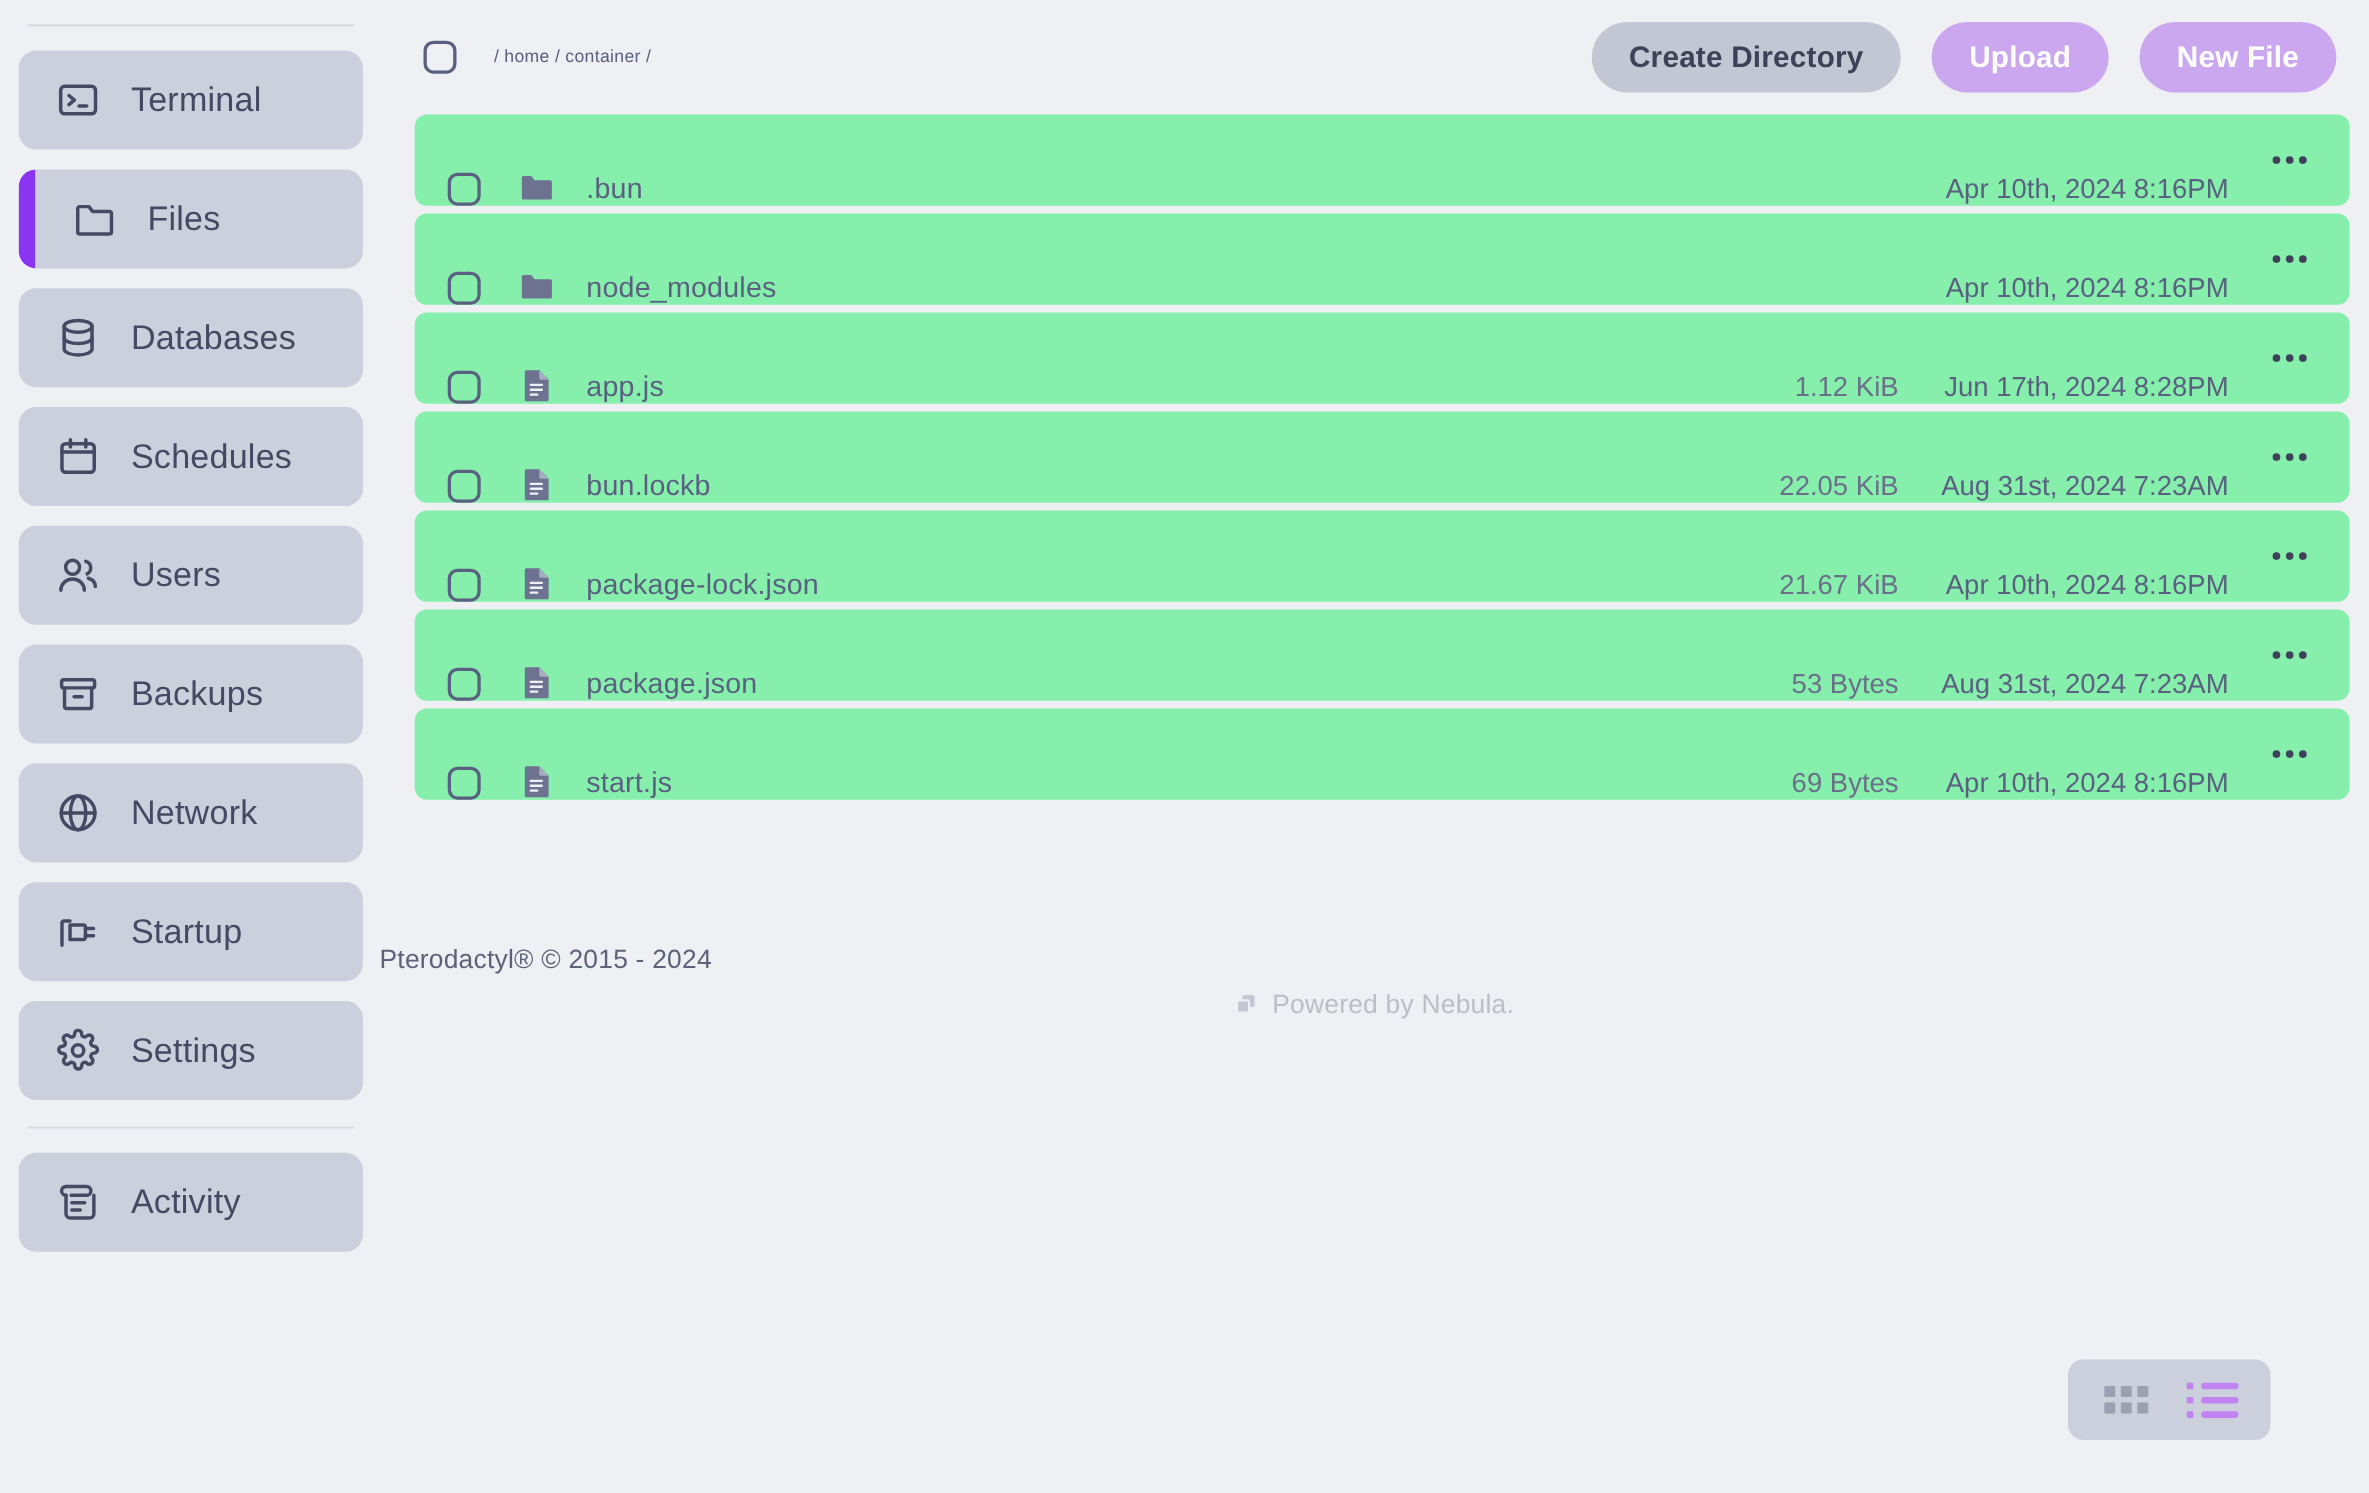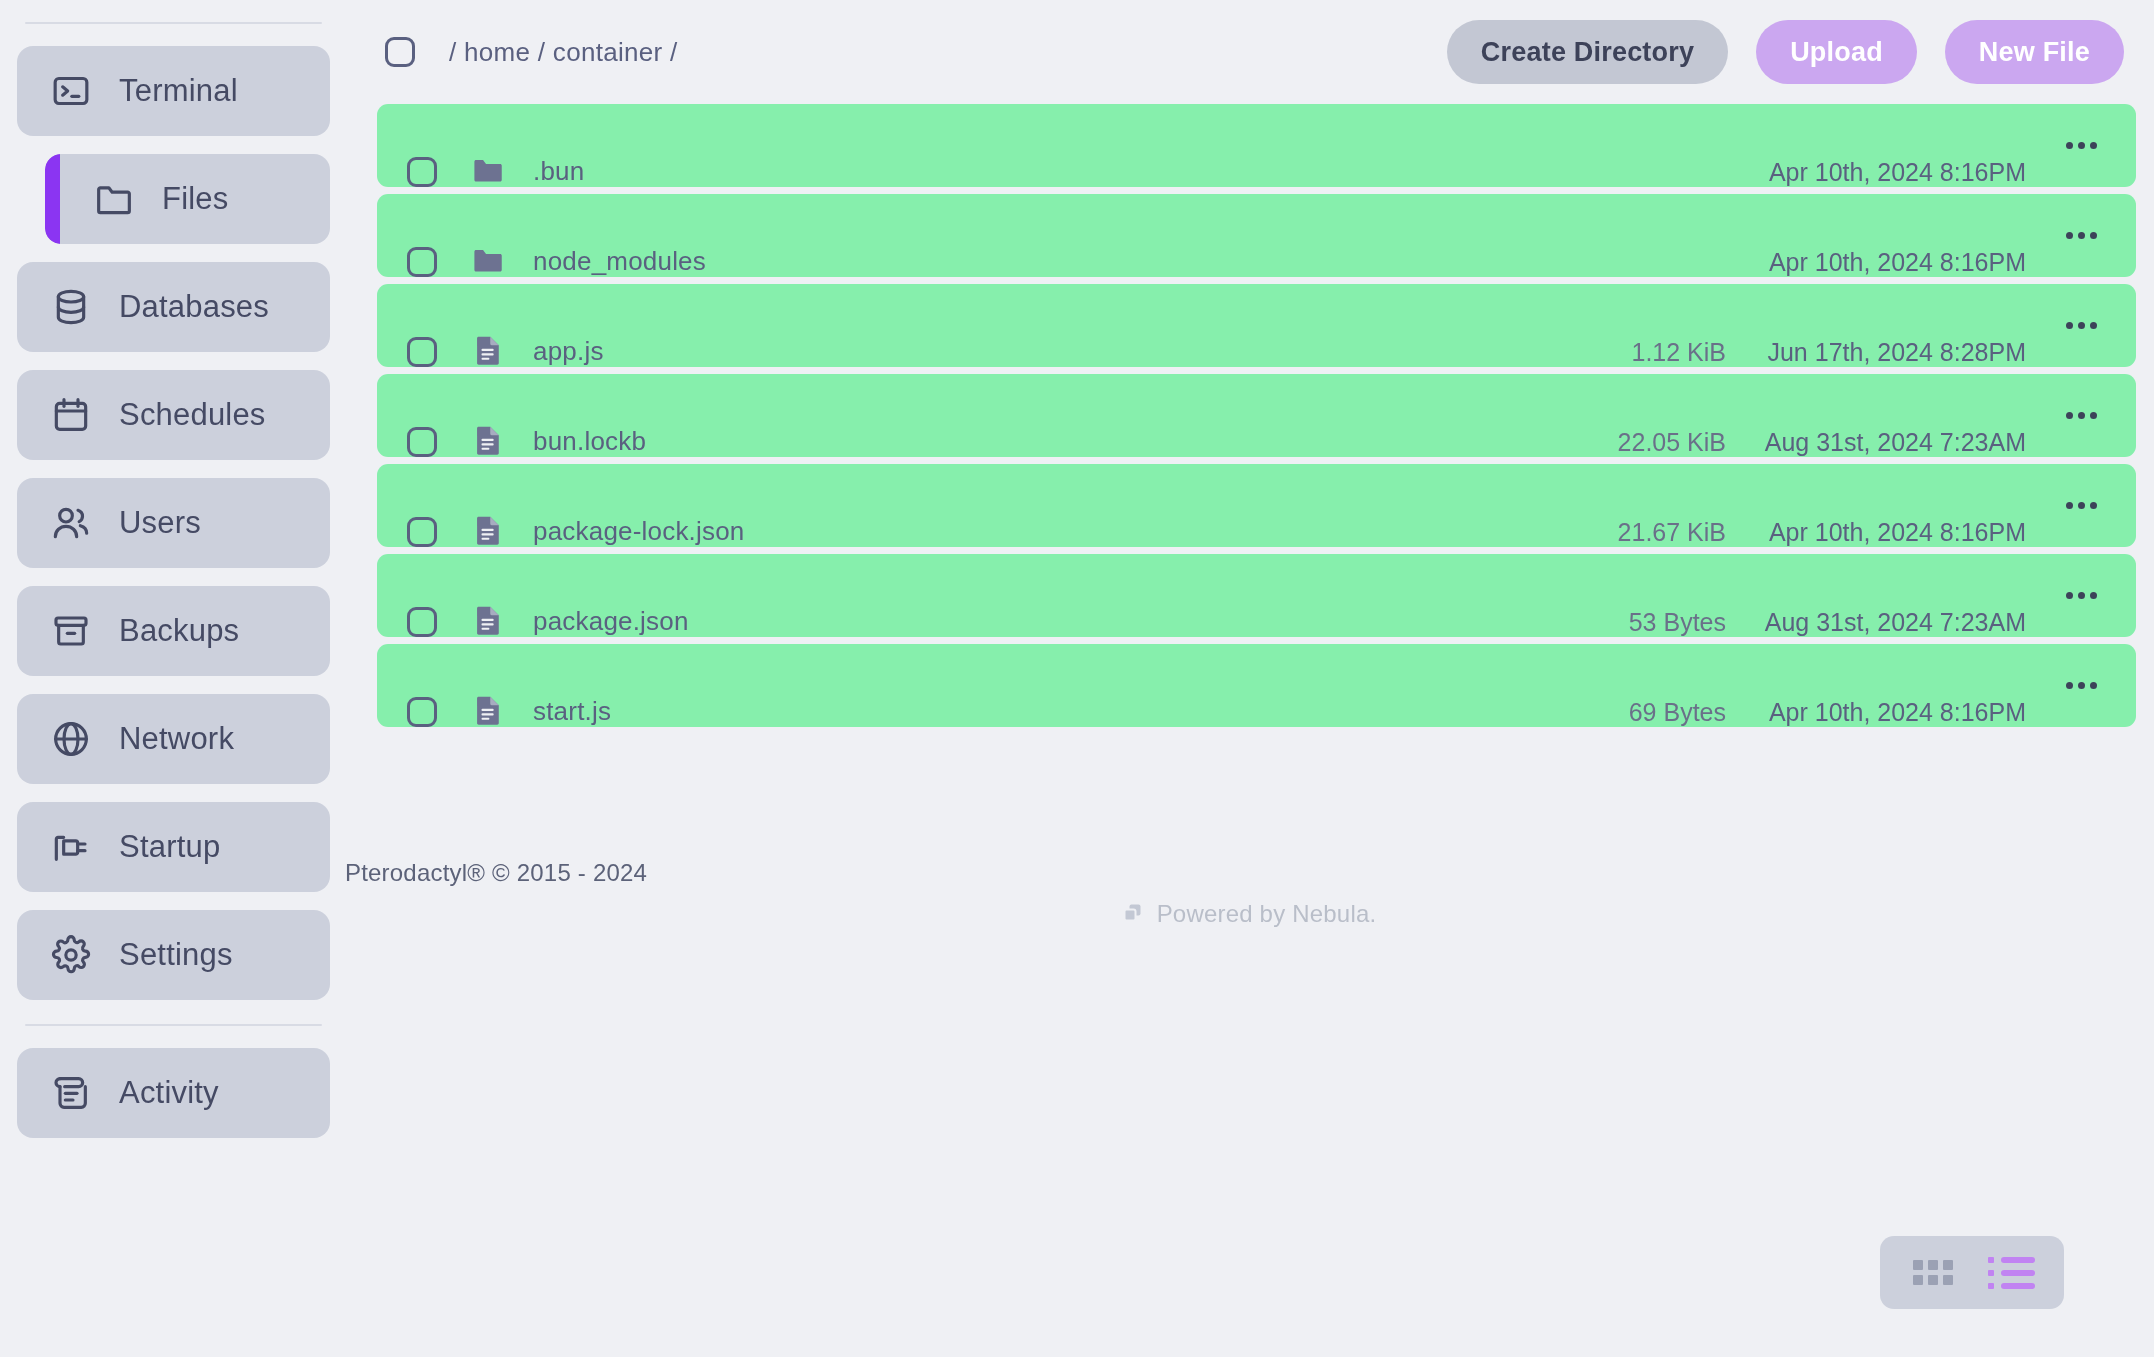--- a/index.html
+++ b/index.html
@@ -56,21 +56,20 @@
     position: absolute;
     left: 0; top: 0; bottom: 0;
     width: 15px;
     background: #8b35f2;
     border-top-left-radius: 16px;
     border-bottom-left-radius: 16px;
   }
 
   .nav-item.active {
     padding-left: 47px;
-    margin-left: 28px;
   }
 
   .nav-icon {
     width: 44px;
     height: 44px;
     flex: 0 0 44px;
     display: flex;
     align-items: center;
     justify-content: center;
     color: #454a64;
@@ -113,21 +112,21 @@
     border: 3px solid #5a6080;
     border-radius: 9px;
     flex: 0 0 30px;
     background: transparent;
     cursor: pointer;
     margin-left: 8px;
   }
 
   .breadcrumb {
     margin-left: 34px;
-    font-size: 26px;
+    font-size: 16px;
     color: #5a6080;
     letter-spacing: 0.3px;
     white-space: nowrap;
   }
 
   .toolbar-actions {
     margin-left: auto;
     display: flex;
     align-items: center;
     gap: 28px;

